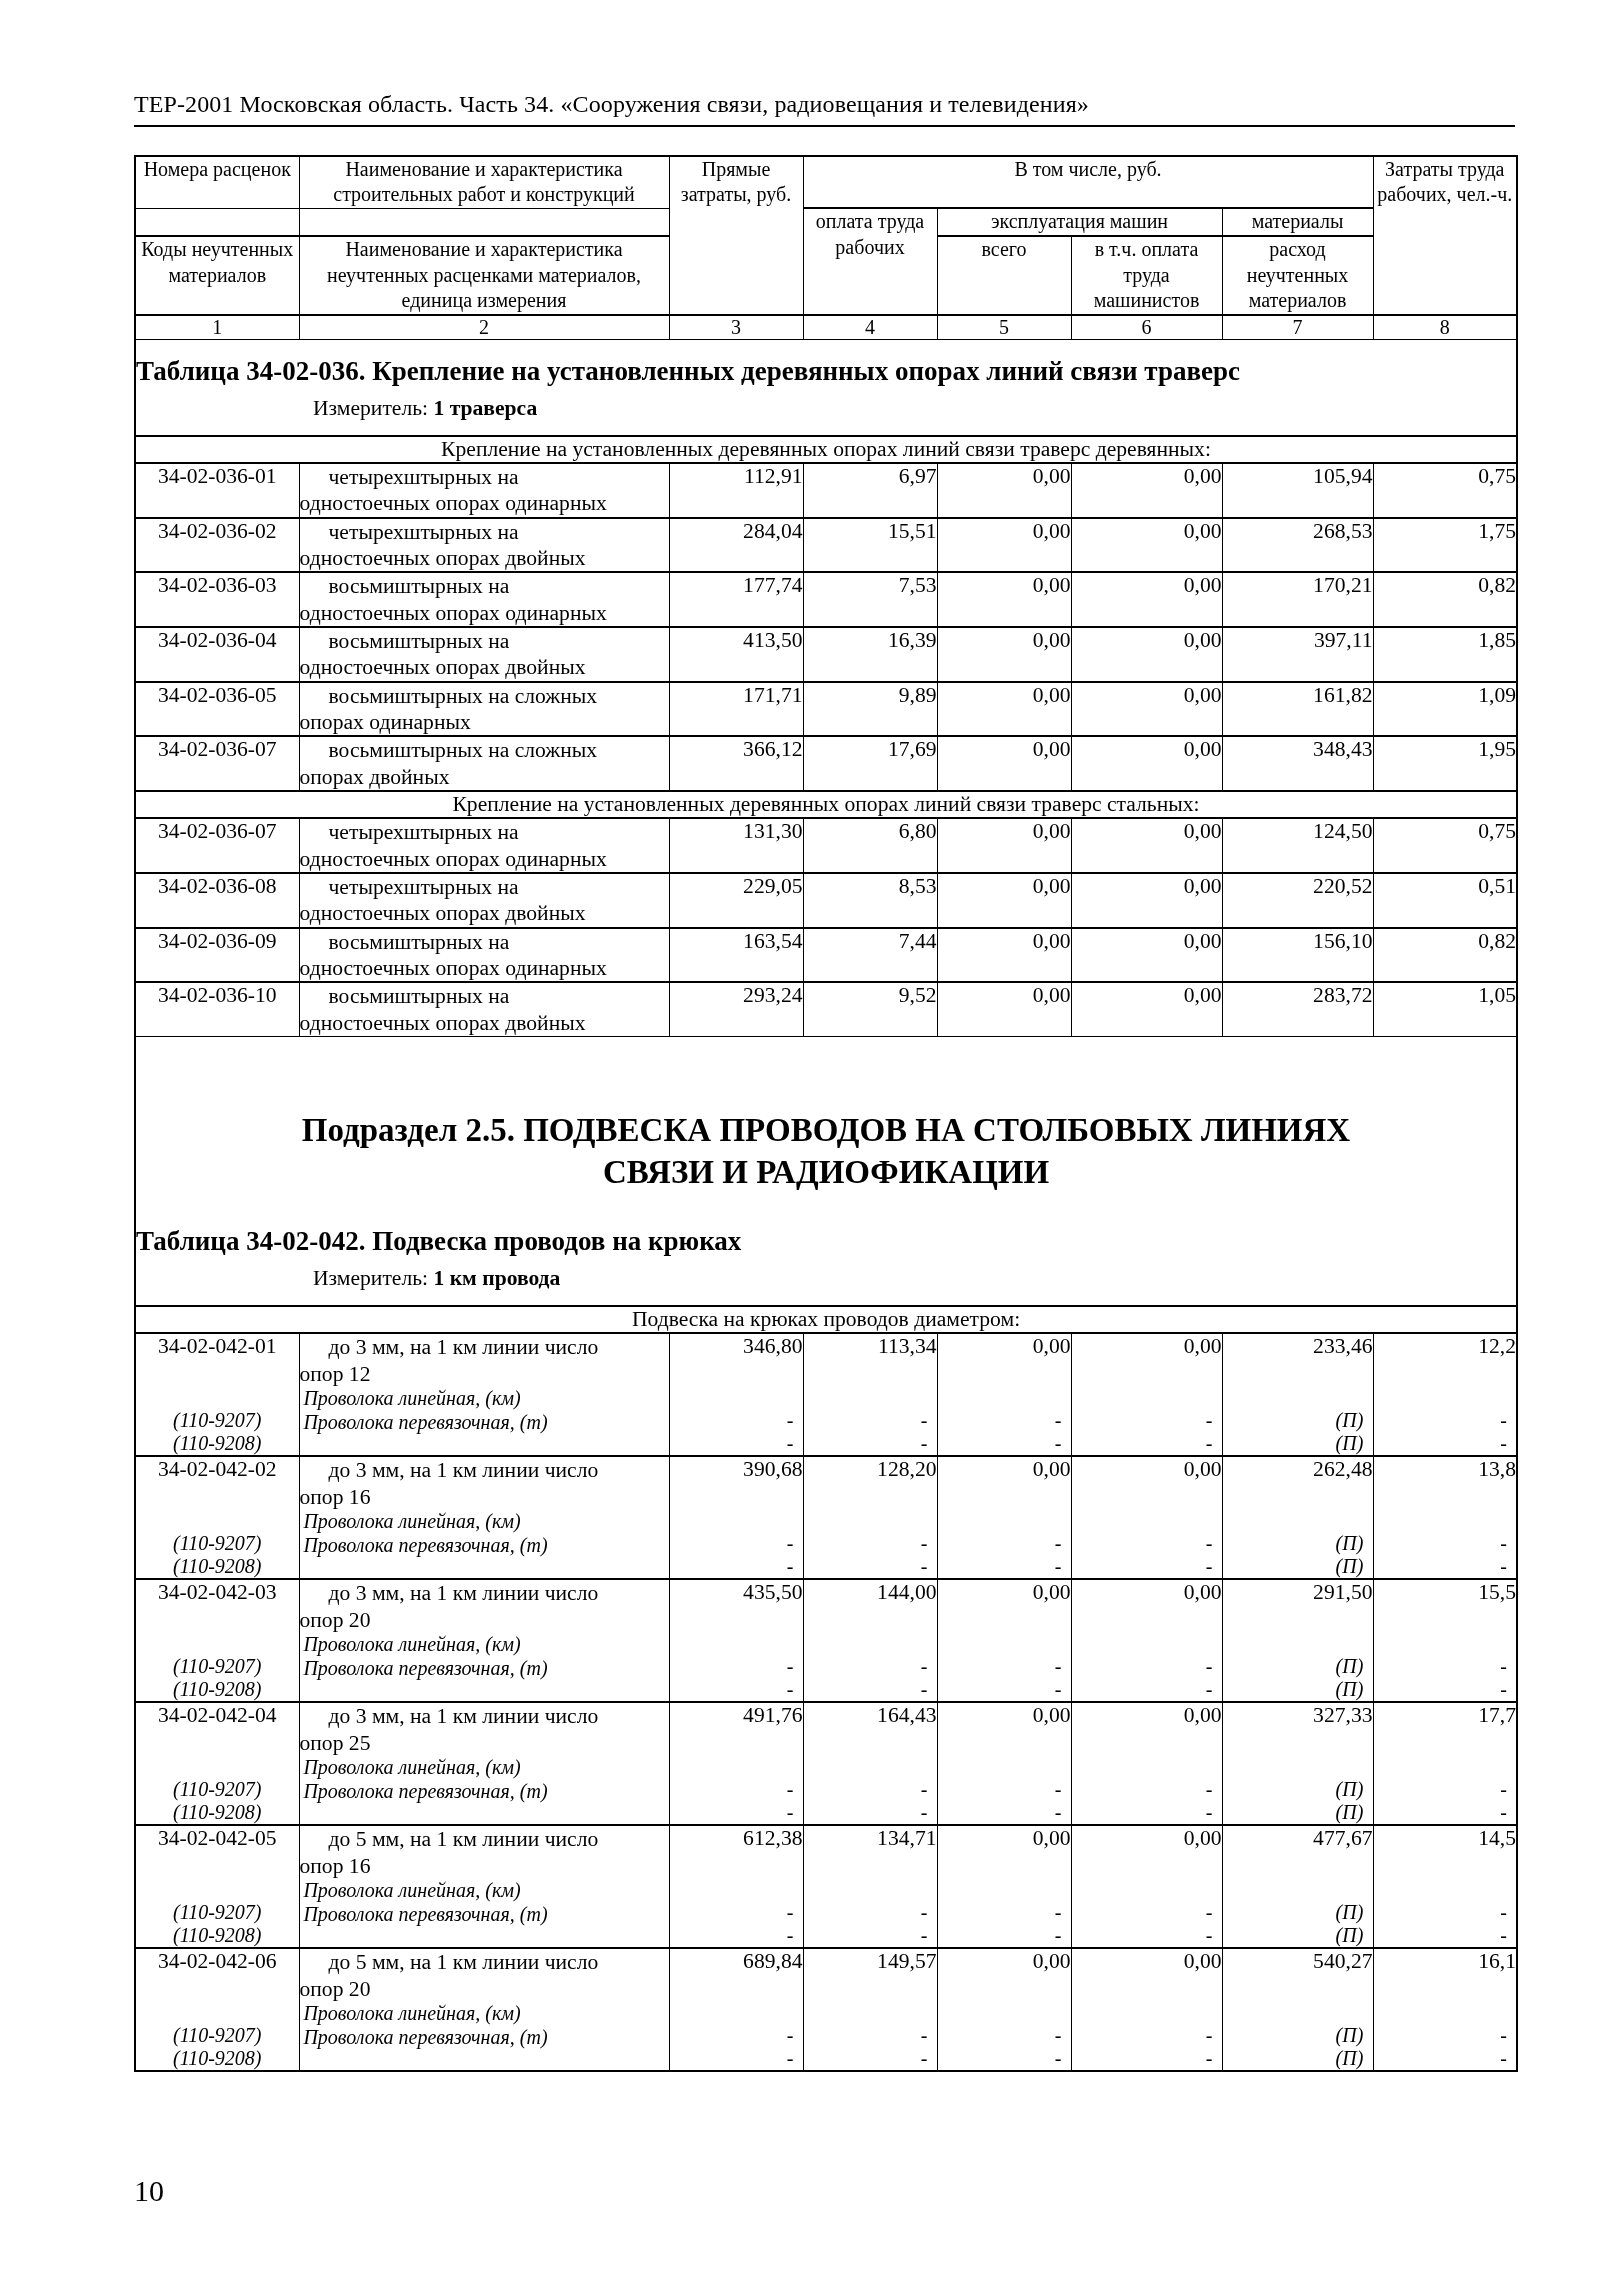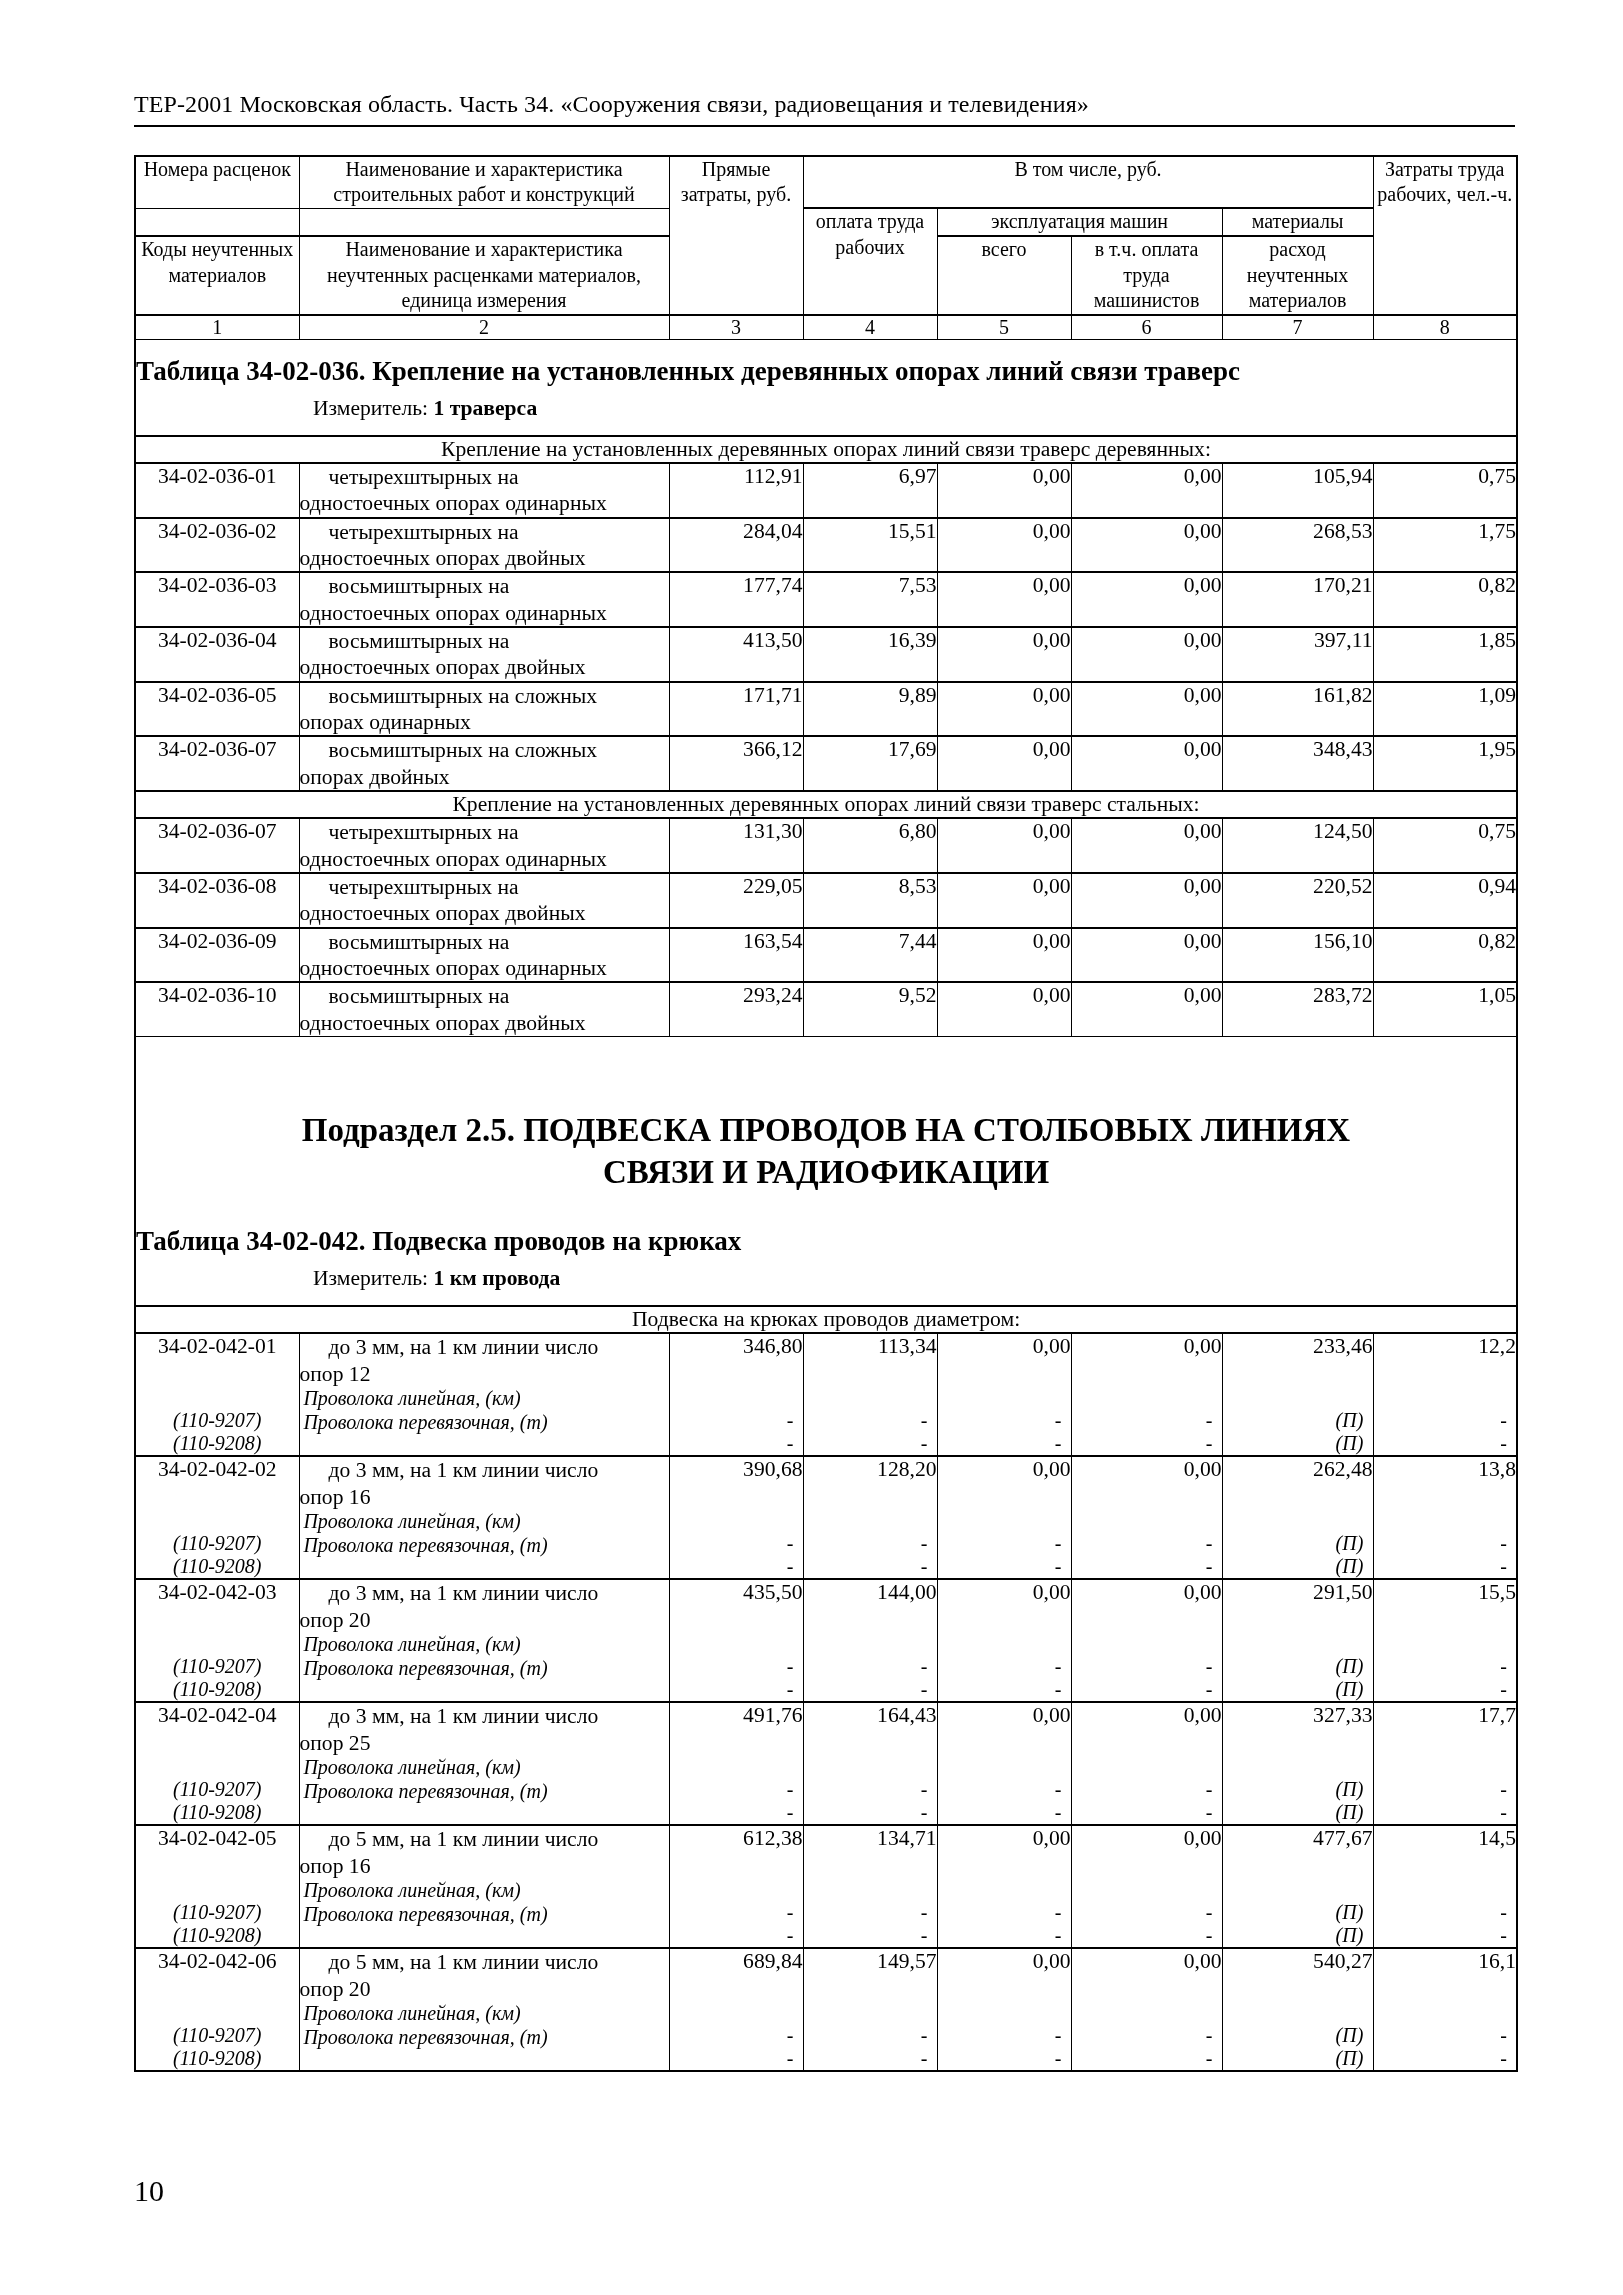--- a/index.html
+++ b/index.html
@@ -322,21 +322,21 @@
             <td class="num-cell rowtop edge-r">0,75</td>
           </tr>
           <tr class="data-row">
             <td class="code-cell edge-l rowtop">34-02-036-08</td>
             <td class="name-cell rowtop"><span class="ind2"></span>четырехштырных на<br>одностоечных опорах двойных</td>
             <td class="num-cell rowtop">229,05</td>
             <td class="num-cell rowtop">8,53</td>
             <td class="num-cell rowtop">0,00</td>
             <td class="num-cell rowtop">0,00</td>
             <td class="num-cell rowtop">220,52</td>
-            <td class="num-cell rowtop edge-r">0,94</td>
+            <td class="num-cell rowtop edge-r">0,51</td>
           </tr>
           <tr class="data-row">
             <td class="code-cell edge-l rowtop">34-02-036-09</td>
             <td class="name-cell rowtop"><span class="ind2"></span>восьмиштырных на<br>одностоечных опорах одинарных</td>
             <td class="num-cell rowtop">163,54</td>
             <td class="num-cell rowtop">7,44</td>
             <td class="num-cell rowtop">0,00</td>
             <td class="num-cell rowtop">0,00</td>
             <td class="num-cell rowtop">156,10</td>
             <td class="num-cell rowtop edge-r">0,82</td>

